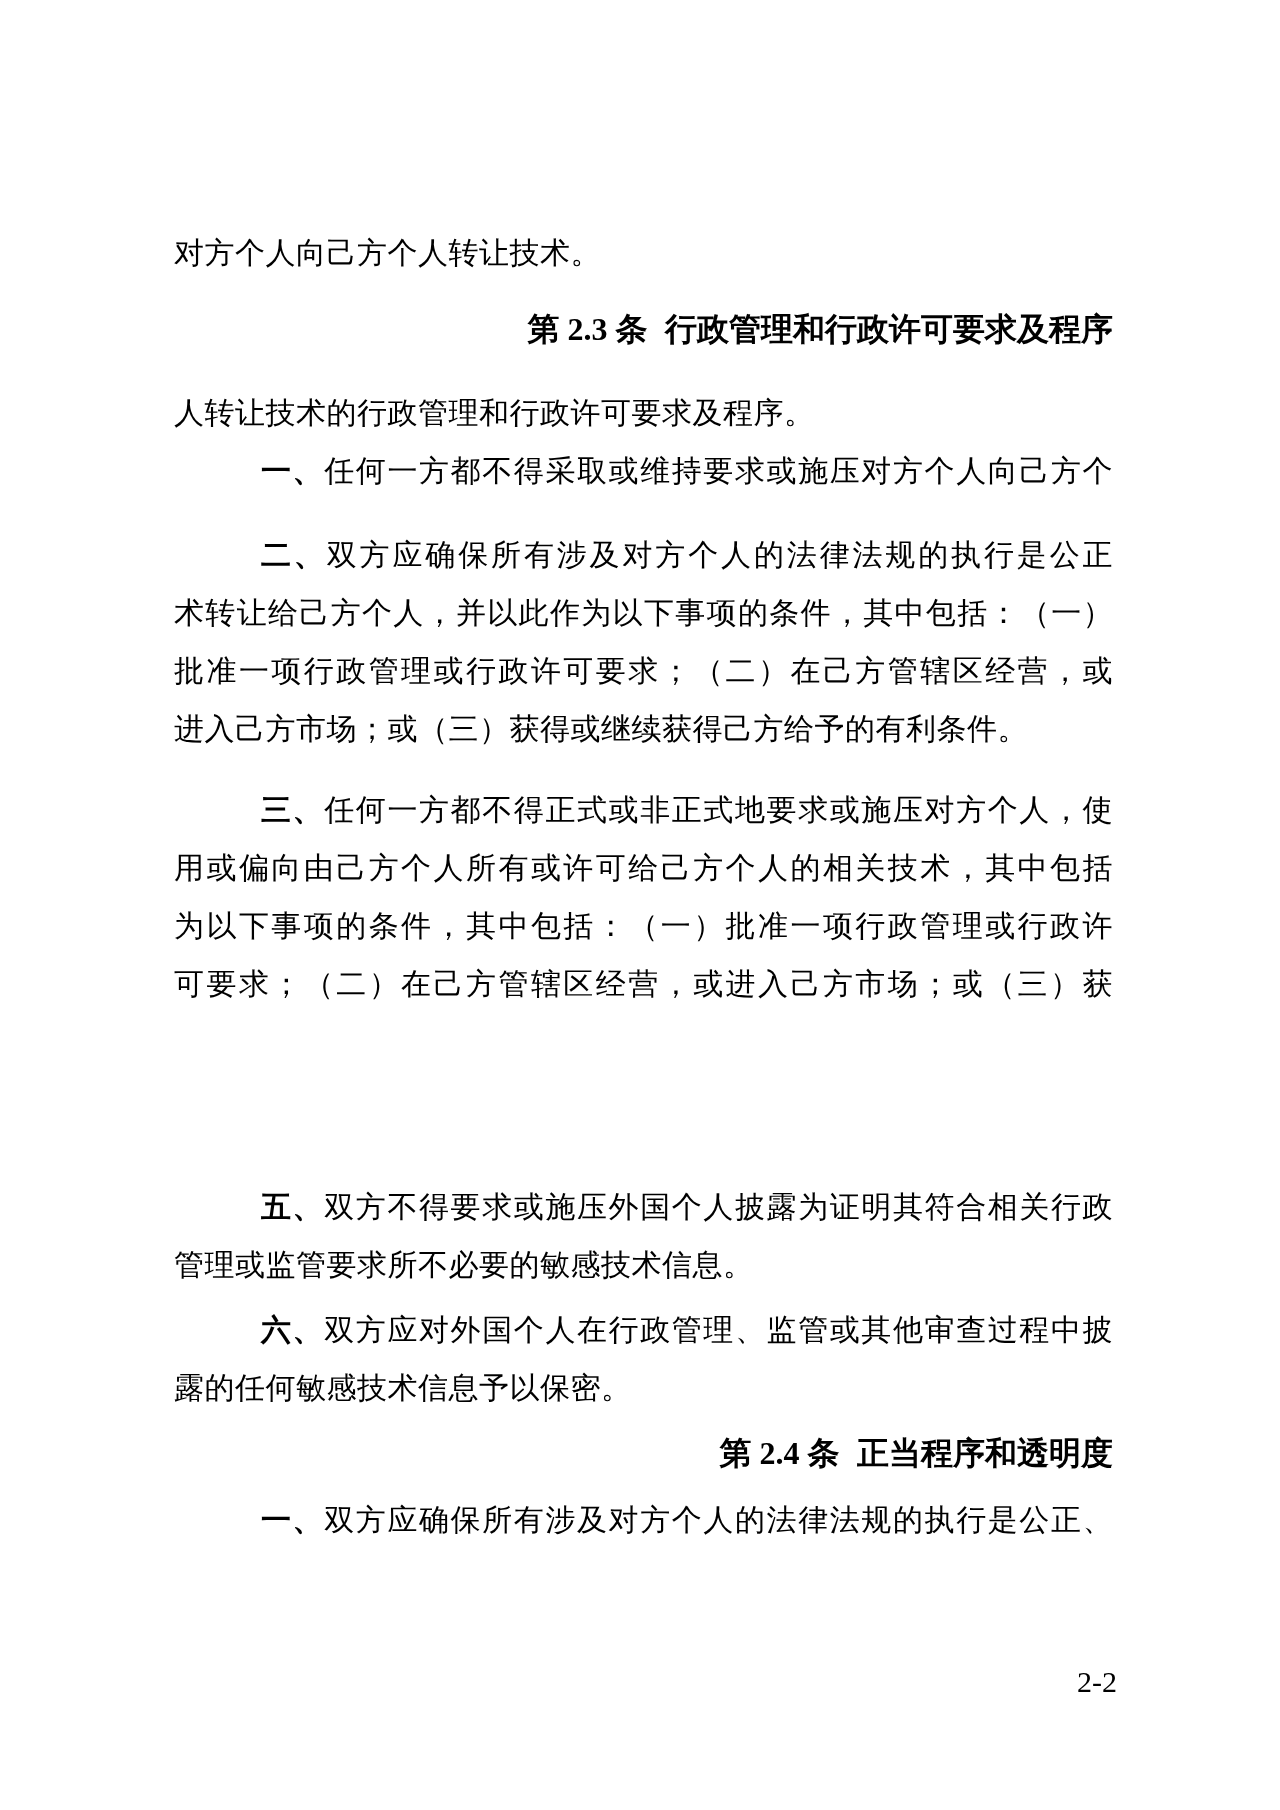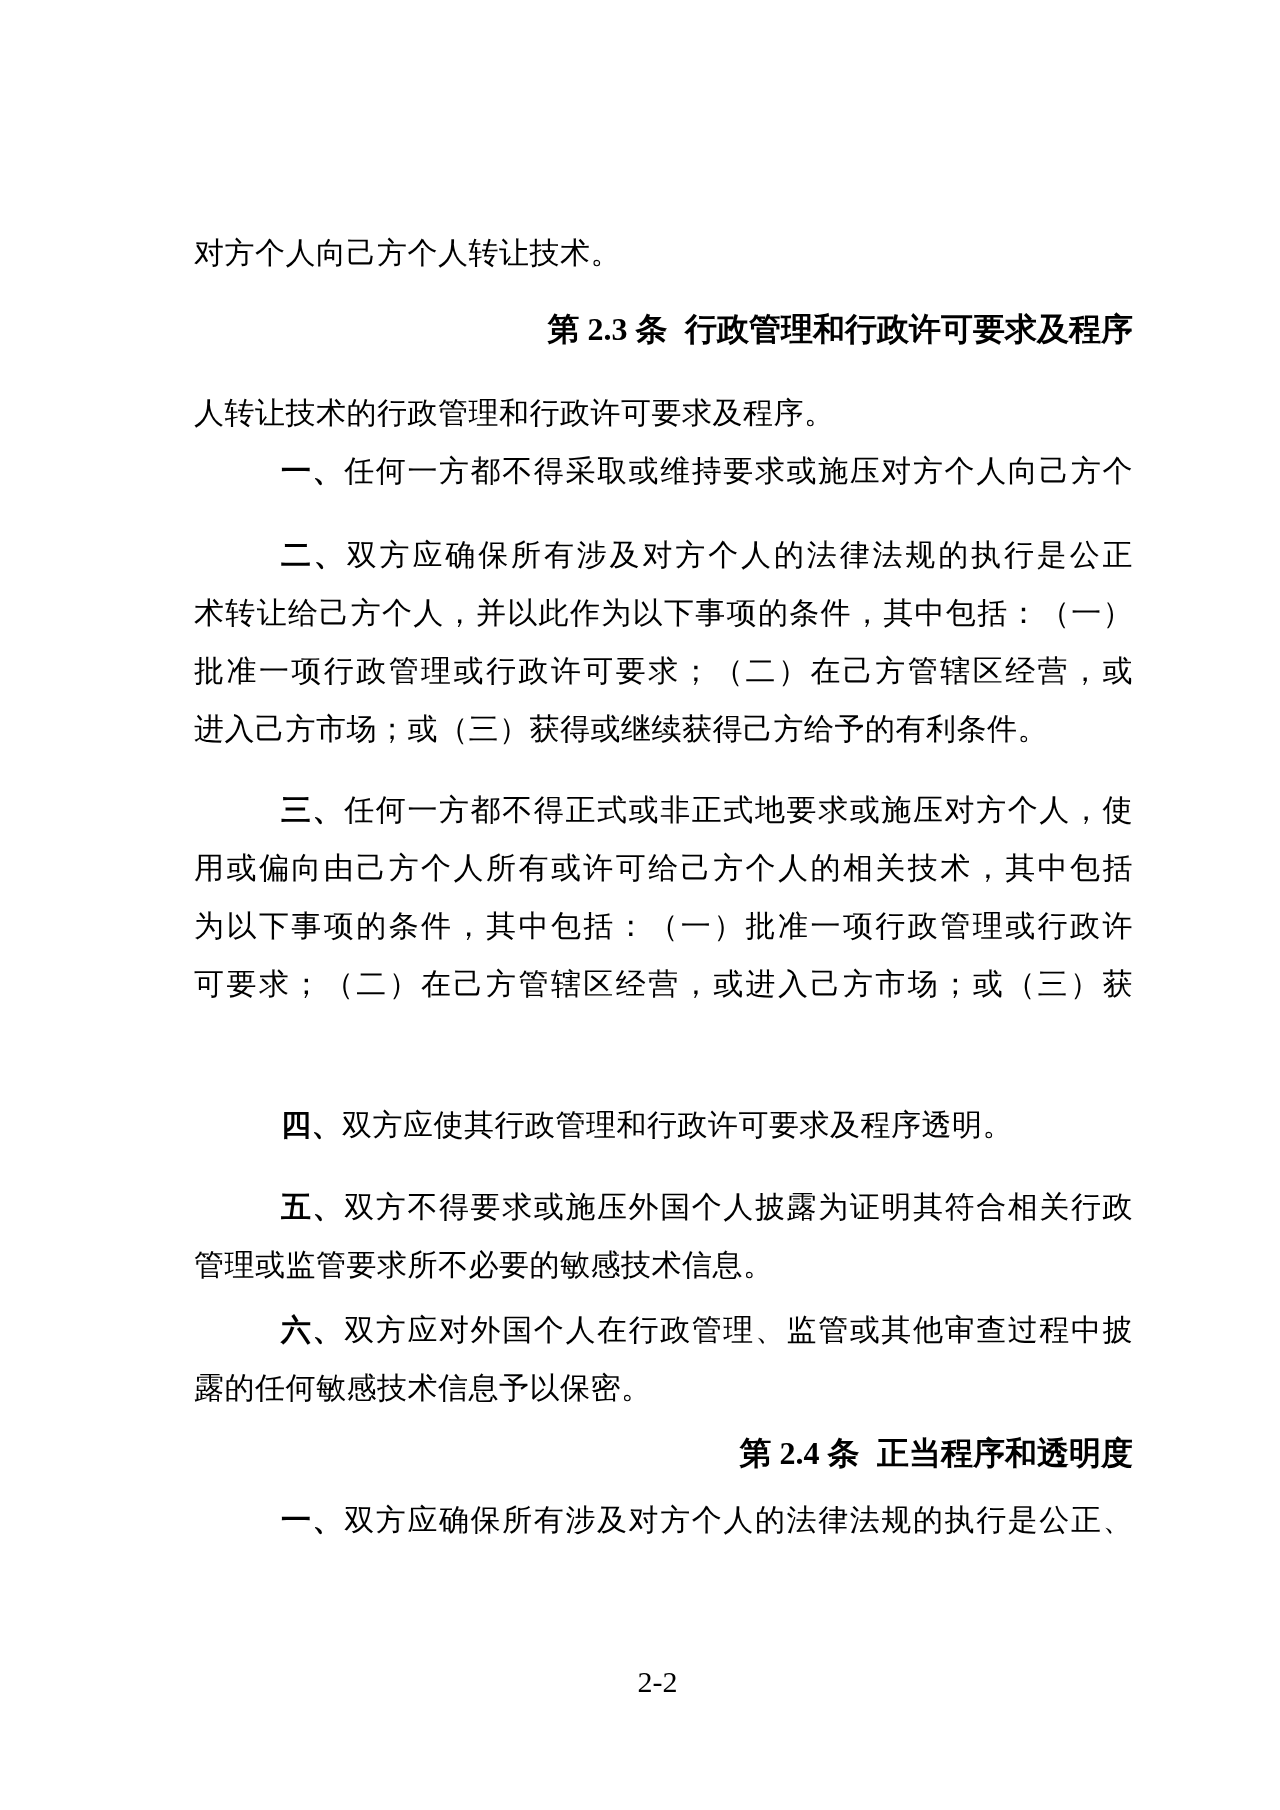--- a/index.html
+++ b/index.html
@@ -8,21 +8,21 @@
     width:1280px;
     height:1810px;
     margin:0 auto;
     background:#ffffff;
     color:#000000;
     font-family:"Liberation Serif","DejaVu Serif",serif;
     overflow:hidden;
   }
   .block {
     position:absolute;
-    left:194px;
+    left:174px;
     width:939px;
   }
   .line {
     font-size:30px;
     line-height:58px;
     letter-spacing:0.5px;
   }
   .line.justify {
     text-align:justify;
     text-align-last:justify;
@@ -34,24 +34,24 @@
   .heading-line {
     font-size:32px;
     line-height:58px;
     font-weight:bold;
     text-align:right;
     white-space:nowrap;
   }
   .hnum { margin-right:0.55em; }
   .page-number {
     position:absolute;
-    left:188px;
+    left:178px;
     width:939px;
     top:1662px;
-    text-align:center;
+    text-align:right;
     font-size:30px;
     line-height:40px;
   }
 </style>
 </head>
 <body>
 
 <div class="page">
 
   <div class="block" style="top:224px">
@@ -74,23 +74,20 @@
     <div class="line">进入己方市场；或（三）获得或继续获得己方给予的有利条件。</div>
   </div>
 
   <div class="block" style="top:781px">
     <div class="line first justify"><b class="marker">三、</b><span>任何一方都不得正式或非正式地要求或施压对方个人，使</span></div>
     <div class="line justify">用或偏向由己方个人所有或许可给己方个人的相关技术，其中包括</div>
     <div class="line justify">为以下事项的条件，其中包括：（一）批准一项行政管理或行政许</div>
     <div class="line justify">可要求；（二）在己方管辖区经营，或进入己方市场；或（三）获</div>
   </div>
 
-  <div class="block" style="top:1096px">
-    <div class="line first"><b class="marker">四、</b><span>双方应使其行政管理和行政许可要求及程序透明。</span></div>
-  </div>
 
   <div class="block" style="top:1178px">
     <div class="line first justify"><b class="marker">五、</b><span>双方不得要求或施压外国个人披露为证明其符合相关行政</span></div>
     <div class="line">管理或监管要求所不必要的敏感技术信息。</div>
   </div>
 
   <div class="block" style="top:1301px">
     <div class="line first justify"><b class="marker">六、</b><span>双方应对外国个人在行政管理、监管或其他审查过程中披</span></div>
     <div class="line">露的任何敏感技术信息予以保密。</div>
   </div>

